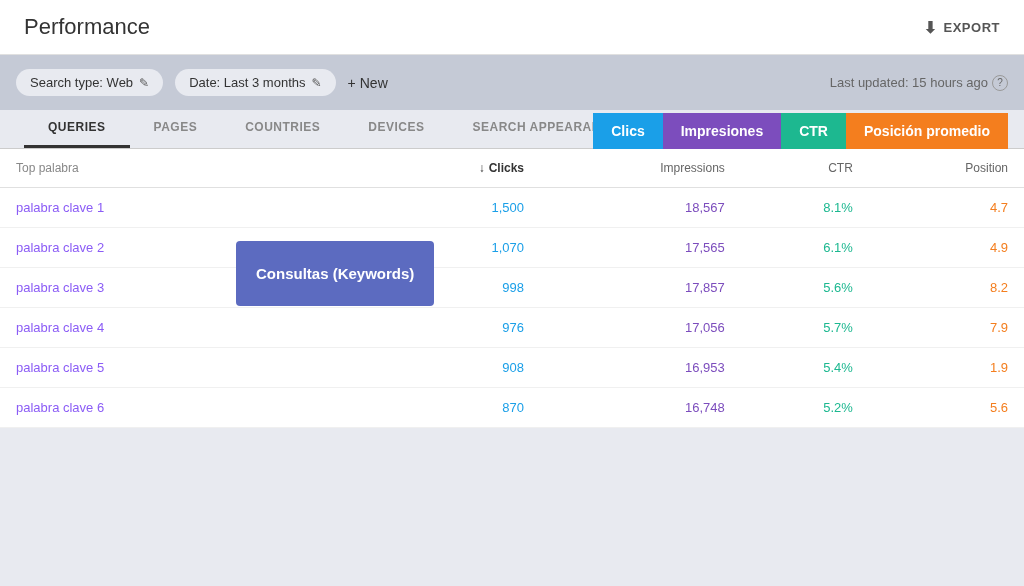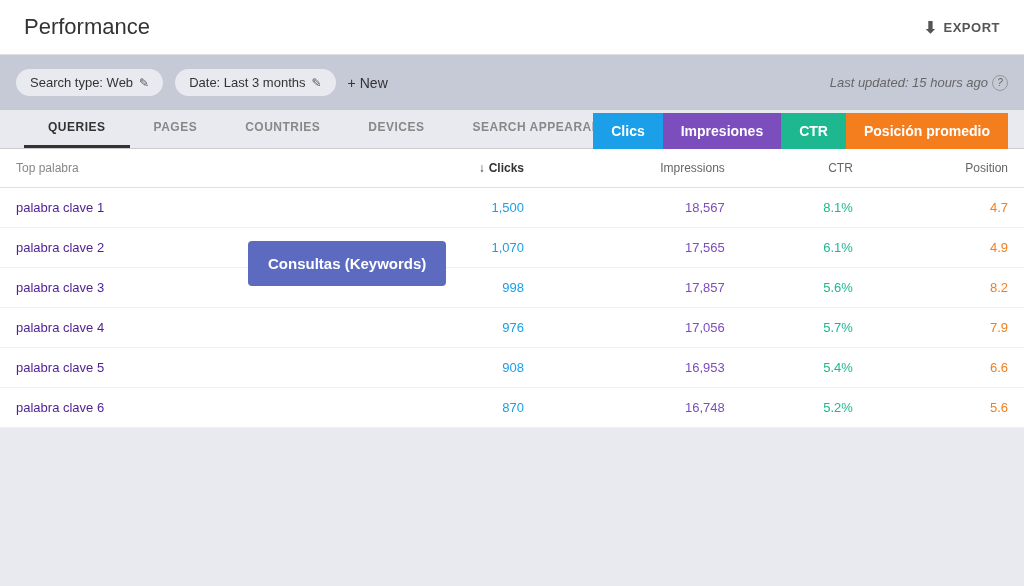--- a/index.html
+++ b/index.html
@@ -70,21 +70,20 @@
       cursor: pointer;
       font-weight: 400;
     }
     .last-updated {
       margin-left: auto;
       font-size: 13px;
       color: #666;
       display: flex;
       align-items: center;
       gap: 4px;
-      font-style: italic;
     }
     .last-updated .help-icon {
       width: 16px;
       height: 16px;
       border: 1px solid #999;
       border-radius: 50%;
       display: flex;
       align-items: center;
       justify-content: center;
       font-size: 10px;
@@ -143,25 +142,25 @@
     .metric-btn.impressions { background: #7c4dbd; }
     .metric-btn.ctr { background: #1db890; }
     .metric-btn.position { background: #f47e1e; line-height: 1.2; text-align: center; padding: 6px 18px; }
     .table-section {
       background: #fff;
       margin: 0;
       position: relative;
     }
     .tooltip-box {
       position: absolute;
-      left: 248px;
+      left: 236px;
       top: 92px;
       background: #5c6bc0;
       color: #fff;
-      padding: 14px 20px;
+      padding: 24px 20px;
       border-radius: 4px;
       font-size: 15px;
       font-weight: 700;
       z-index: 100;
       pointer-events: none;
       white-space: nowrap;
     }
     table {
       width: 100%;
       border-collapse: collapse;
@@ -183,21 +182,21 @@
     tbody tr {
       border-bottom: 1px solid #f0f0f0;
     }
     tbody td {
       padding: 12px 16px;
       font-size: 13px;
       text-align: right;
     }
     tbody td.query-cell {
       text-align: left;
-      color: #4c1d95;
+      color: #8b5cf6;
       font-size: 13px;
     }
     tbody td.clicks-val { color: #1a9fe8; }
     tbody td.impressions-val { color: #7c4dbd; }
     tbody td.ctr-val { color: #1db890; }
     tbody td.position-val { color: #f47e1e; }
     .th-clicks-wrapper {
       display: flex;
       align-items: center;
       gap: 4px;
@@ -318,21 +317,21 @@
       <td class="clicks-val">976</td>
       <td class="impressions-val">17,056</td>
       <td class="ctr-val">5.7%</td>
       <td class="position-val">7.9</td>
     </tr>
         <tr>
       <td class="query-cell">palabra clave 5</td>
       <td class="clicks-val">908</td>
       <td class="impressions-val">16,953</td>
       <td class="ctr-val">5.4%</td>
-      <td class="position-val">6.6</td>
+      <td class="position-val">1.9</td>
     </tr>
         <tr>
       <td class="query-cell">palabra clave 6</td>
       <td class="clicks-val">870</td>
       <td class="impressions-val">16,748</td>
       <td class="ctr-val">5.2%</td>
       <td class="position-val">5.6</td>
     </tr>
       </tbody>
   </table>

